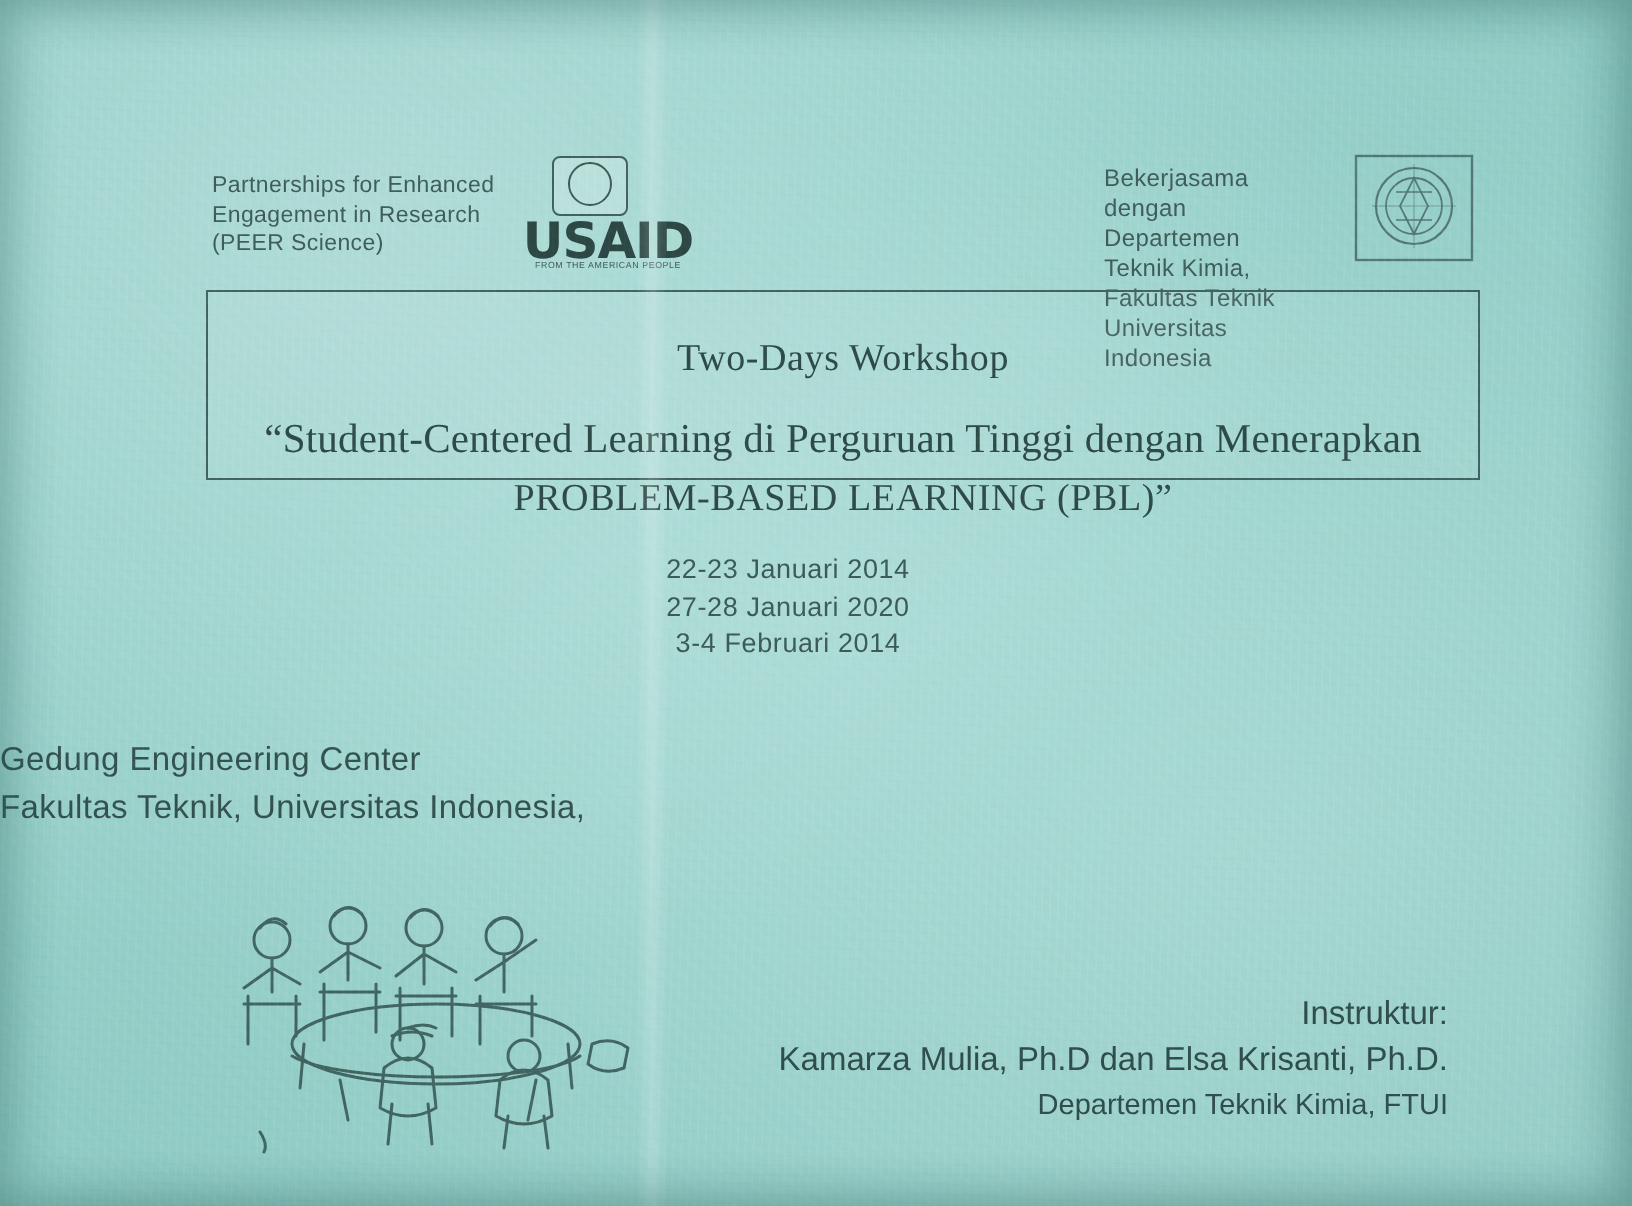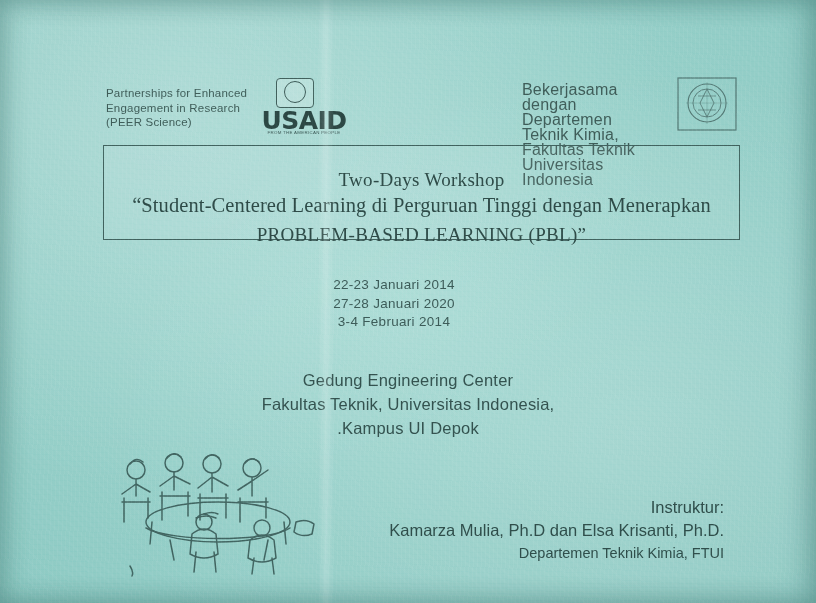--- a/index.html
+++ b/index.html
@@ -131,24 +131,24 @@
     width: 92px;
     text-align: center;
     font-size: 4.4px;
     letter-spacing: .3px;
     color: #3f5b58;
     white-space: nowrap;
   }
 
   .partner-text {
     position: absolute;
-    left: 522px;
+    left: 552px;
     top: 6px;
     color: #3f5c58;
-    font-size: 16px;
+    font-size: 12px;
     line-height: 15px;
     letter-spacing: .2px;
   }
   #ui-logo {
     position: absolute;
     left: 676px;
     top: 0px;
     width: 62px;
     height: 56px;
     opacity: .75;
@@ -164,21 +164,21 @@
     border: 1.4px solid #41625e;
     box-sizing: border-box;
     background: rgba(255,255,255,0.05);
   }
   #title-box .t-line {
     text-align: center;
     font-family: "Liberation Serif", serif;
     color: #2e4a47;
   }
   #t1 { margin-top: 23px; font-size: 19px; letter-spacing: .3px; }
-  #t2 { margin-top: 3px; font-size: 20.5px; letter-spacing: .1px; }
+  #t2 { margin-top: 18px; font-size: 20.5px; letter-spacing: .1px; }
   #t3 { margin-top: 7px;  font-size: 19px; letter-spacing: .3px; }
 
   
   #dates {
     position: absolute;
     left: 0;
     top: 276px;
     width: 784px;
     text-align: center;
     color: #3c5a57;
@@ -187,21 +187,20 @@
     letter-spacing: .3px;
   }
   #dates div { margin-left: 4px; }
 
   
   #venue {
     position: absolute;
     left: 0;
     top: 368px;
     width: 816px;
-    text-align: center;
     color: #33514e;
     font-size: 16.5px;
     line-height: 24px;
     letter-spacing: .2px;
   }
 
   
   #instructor {
     position: absolute;
     right: 92px;
@@ -272,21 +271,20 @@
 
   <div id="dates">
     <div>22-23 Januari 2014</div>
     <div>27-28 Januari 2020</div>
     <div>3-4 Februari 2014</div>
   </div>
 
   <div id="venue">
     <div>Gedung Engineering Center</div>
     <div>Fakultas Teknik, Universitas Indonesia,</div>
-    <div>.Kampus UI Depok</div>
   </div>
 
   <div id="instructor">
     <div id="inst-label">Instruktur:</div>
     <div id="inst-names">Kamarza Mulia, Ph.D dan Elsa Krisanti, Ph.D.</div>
     <div id="inst-dept">Departemen Teknik Kimia, FTUI</div>
   </div>
 
   <div id="doodle">
     <svg viewBox="0 0 236 130" width="236" height="130" aria-hidden="true">

